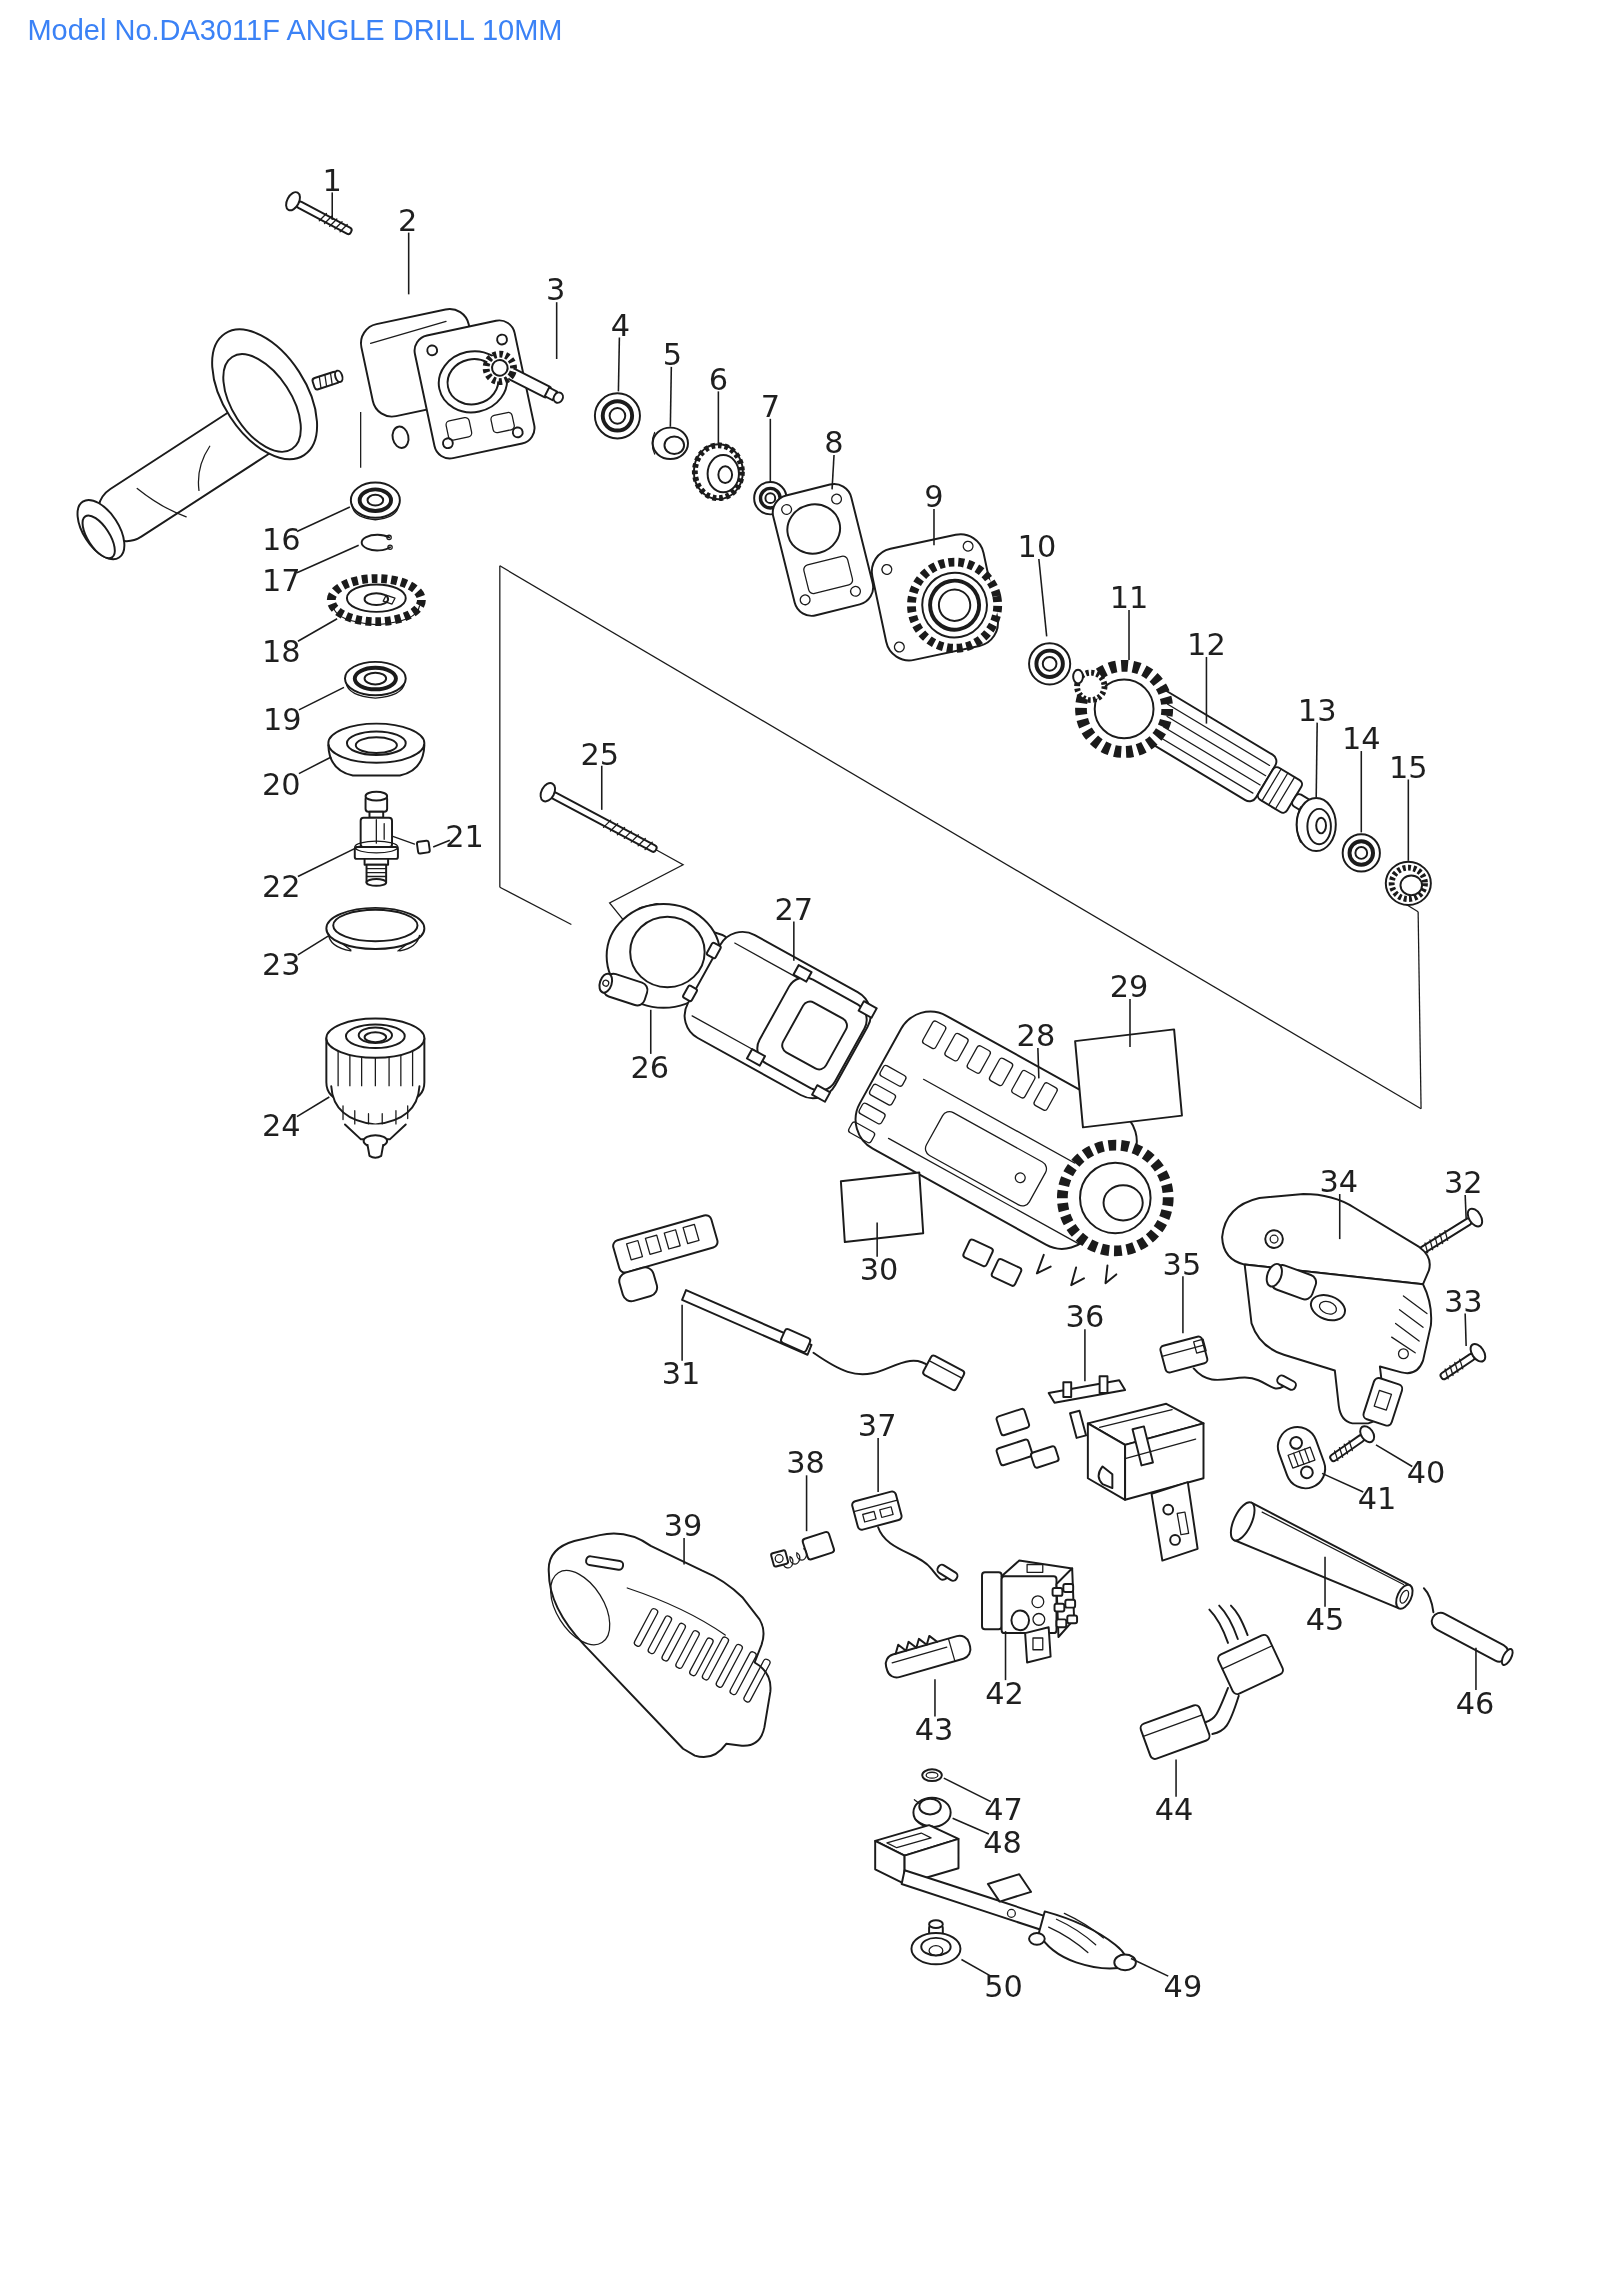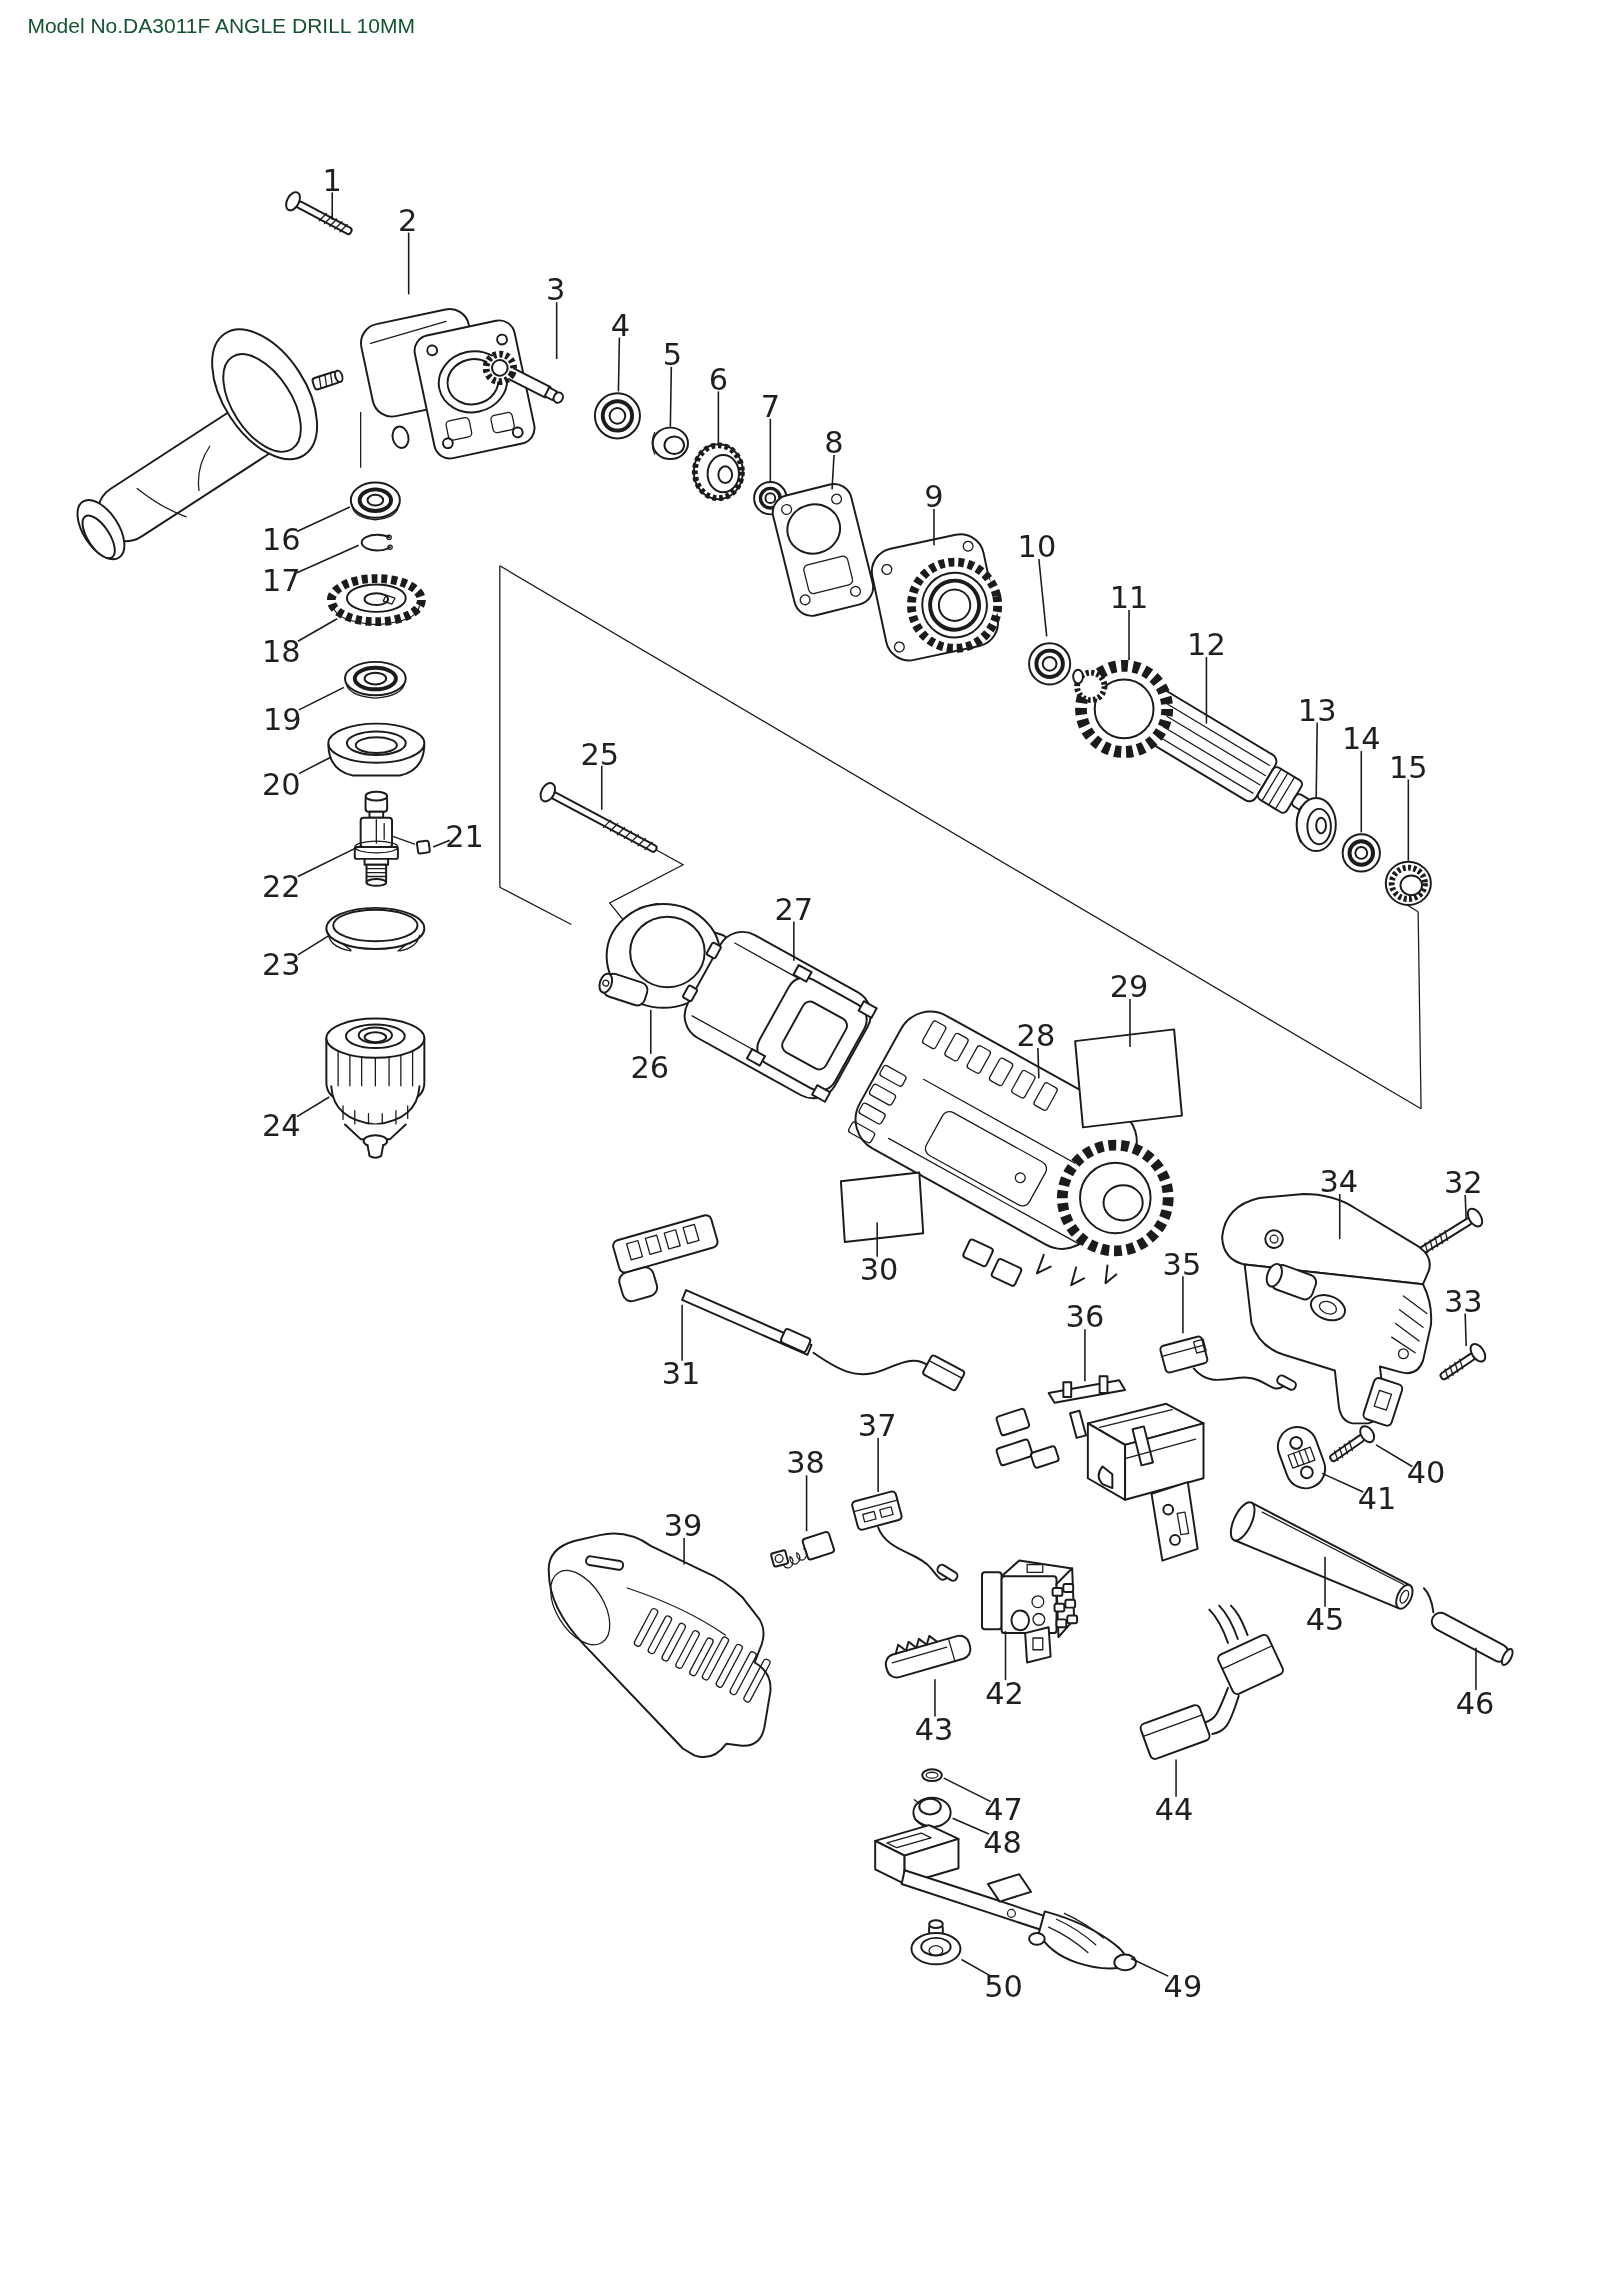--- a/index.html
+++ b/index.html
@@ -1,18 +1,18 @@
 <!DOCTYPE html>
 <html><head>
 <meta charset="utf-8">
 <style>
   html,body{margin:0;padding:0;background:#fff;}
   .page{position:relative;width:1621px;height:2293px;background:#ffffff;overflow:hidden;
         font-family:"Liberation Sans",sans-serif;}
-  .title{position:absolute;left:27.4px;top:13.7px;font-size:21px;color:#14532d;
+  .title{position:absolute;left:27.4px;top:13.7px;font-size:29px;color:#3b82f6;
          font-family:"Liberation Sans",sans-serif;letter-spacing:0px;white-space:nowrap;}
   svg{position:absolute;left:0;top:0;}
   
   .s  {fill:none;stroke:#1b1b1b;stroke-width:2;stroke-linecap:round;stroke-linejoin:round;}
   .f  {fill:#ffffff;stroke:#1b1b1b;stroke-width:2;stroke-linecap:round;stroke-linejoin:round;}
   .thin{stroke-width:1.3;}
   .mid {stroke-width:4;}
   .teeth{fill:#ffffff;stroke:#1b1b1b;}
   .part-label{font-family:"DejaVu Sans","Liberation Sans",sans-serif;font-size:31px;fill:#1f1f1f;
               text-anchor:middle;}

